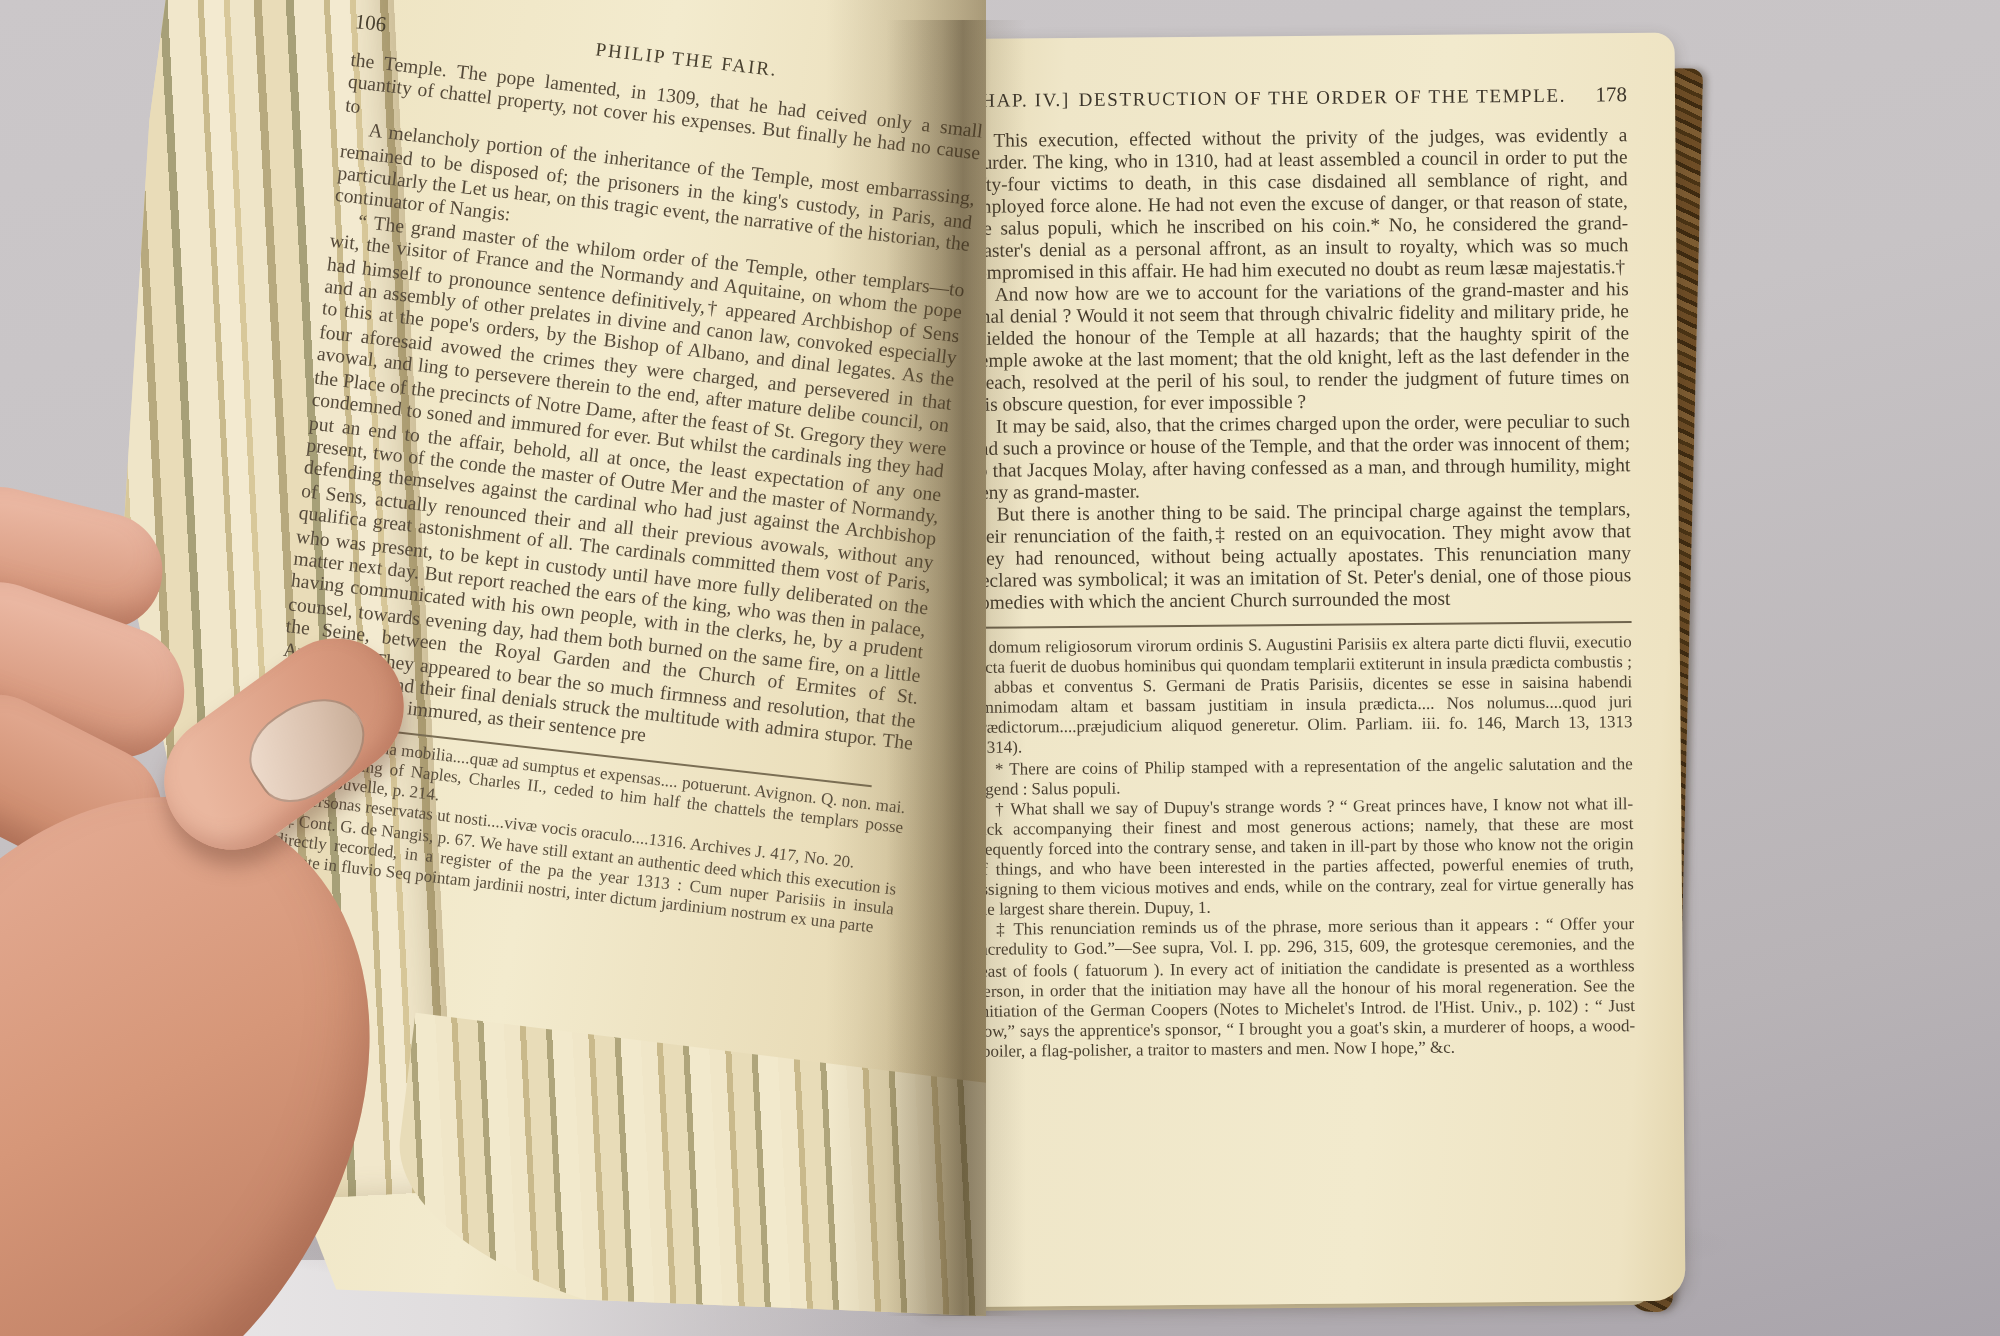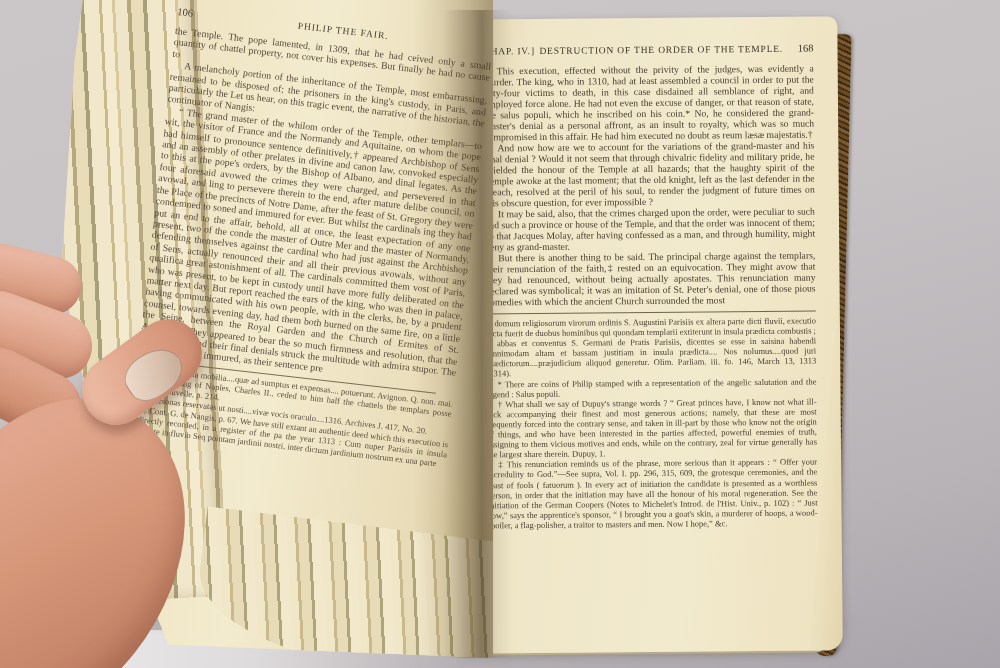--- a/index.html
+++ b/index.html
@@ -86,21 +86,21 @@
   <div class="floor-light"></div>
   <div class="book-shadow"></div>
   <div class="cover-strip"></div>
   <div class="rp-edge"></div>
 
   <div class="right-page">
     <div class="rp-inner">
       <div class="rp-header">
         <span class="rp-chap">CHAP. IV.]</span>
         <span class="rp-title">DESTRUCTION OF THE ORDER OF THE TEMPLE.</span>
-        <span class="rp-num">168</span>
+        <span class="rp-num">178</span>
       </div>
       <div class="rp-body">
         <p>This execution, effected without the privity of the judges, was evidently a murder.  The king, who in 1310, had at least assembled a council in order to put the fifty-four victims to death, in this case disdained all semblance of right, and employed force alone.  He had not even the excuse of danger, or that reason of state, the salus populi, which he inscribed on his coin.*  No, he considered the grand-master's denial as a personal affront, as an insult to royalty, which was so much compromised in this affair.  He had him executed no doubt as reum læsæ majestatis.†</p>
         <p>And now how are we to account for the variations of the grand-master and his final denial ?  Would it not seem that through chivalric fidelity and military pride, he shielded the honour of the Temple at all hazards; that the haughty spirit of the Temple awoke at the last moment; that the old knight, left as the last defender in the breach, resolved at the peril of his soul, to render the judgment of future times on this obscure question, for ever impossible ?</p>
         <p>It may be said, also, that the crimes charged upon the order, were peculiar to such and such a province or house of the Temple, and that the order was innocent of them; so that Jacques Molay, after having confessed as a man, and through humility, might deny as grand-master.</p>
         <p>But there is another thing to be said.  The principal charge against the templars, their renunciation of the faith,‡ rested on an equivocation.  They might avow that they had renounced, without being actually apostates.  This renunciation many declared was symbolical; it was an imitation of St. Peter's denial, one of those pious comedies with which the ancient Church surrounded the most</p>
       </div>
       <div class="fn-rule"></div>
       <div class="rp-foot">
         <p class="noindent">et domum religiosorum virorum ordinis S. Augustini Parisiis ex altera parte dicti fluvii, executio facta fuerit de duobus hominibus qui quondam templarii extiterunt in insula prædicta combustis ; et abbas et conventus S. Germani de Pratis Parisiis, dicentes se esse in saisina habendi omnimodam altam et bassam justitiam in insula prædicta.... Nos nolumus....quod juri prædictorum....præjudicium aliquod generetur.   Olim. Parliam. iii. fo. 146, March 13, 1313 (1314).</p>

